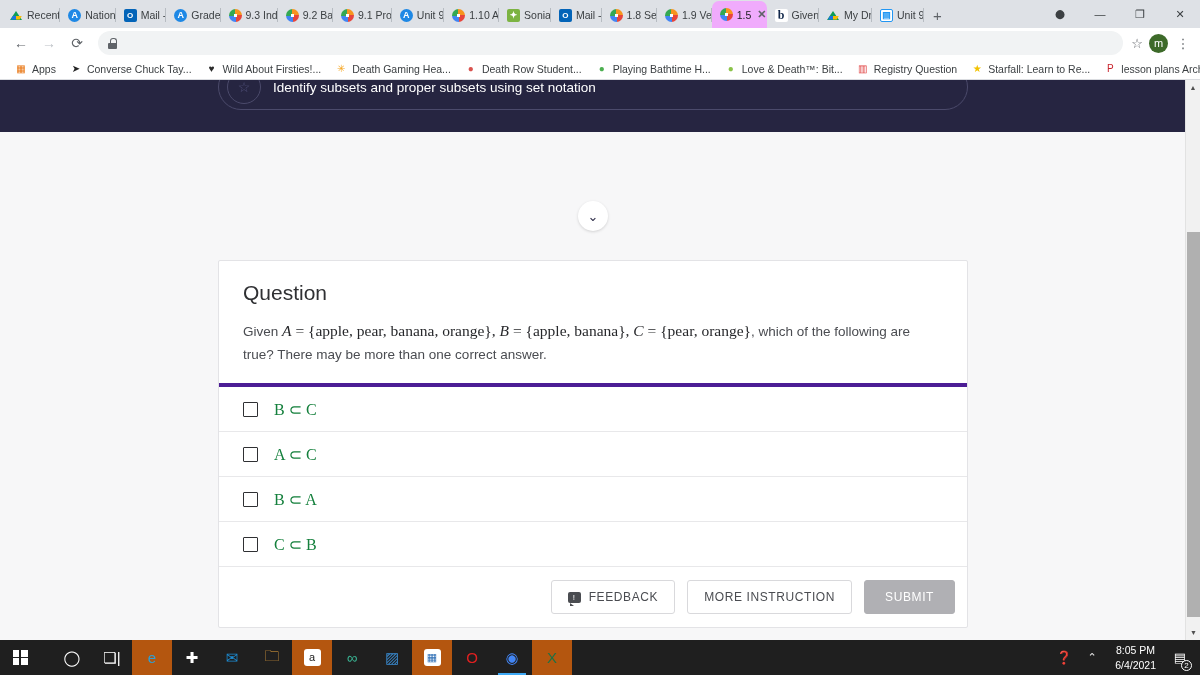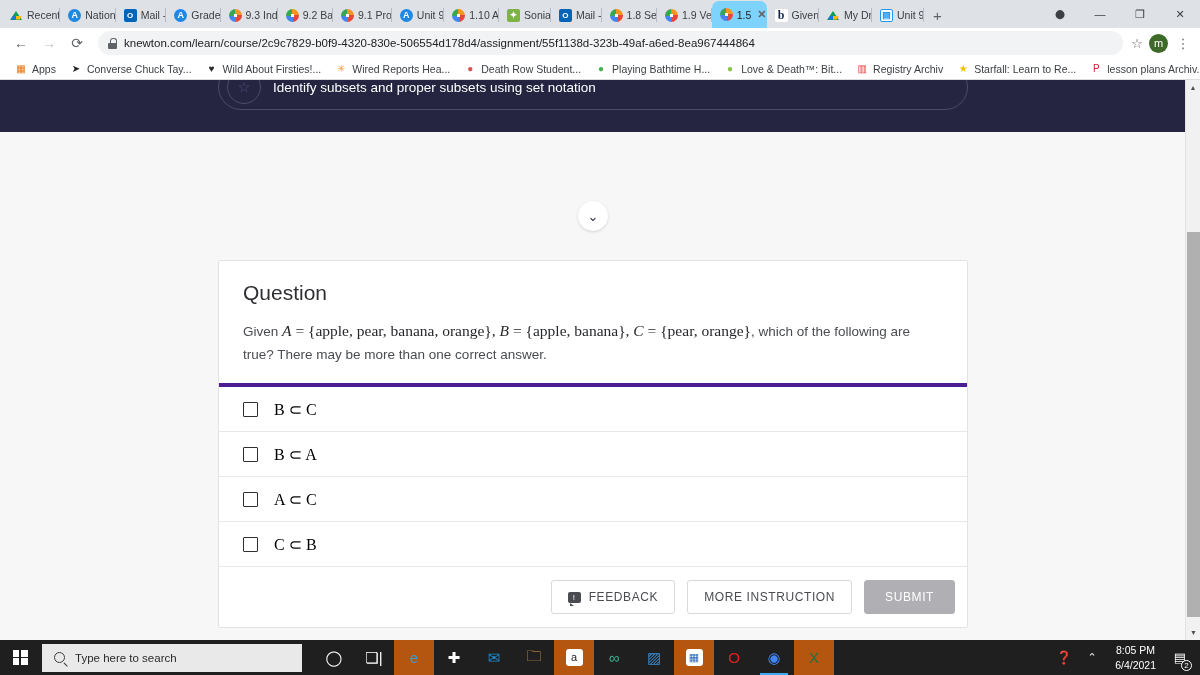--- a/index.html
+++ b/index.html
@@ -22,21 +22,21 @@
     height: 26px; display: flex; align-items: center; gap: 4px;
     padding: 0 0 0 8px; font-size: 10.5px; color: #3c4043;
     position: relative; white-space: nowrap; overflow: hidden;
     flex: 0 0 auto;
   }
   .tab:not(.active)::after {
     content: ""; position: absolute; right: 0; top: 6px; bottom: 6px;
     width: 1px; background: #b7bcc2;
   }
   .tab.active {
-    background: #7dd3fc; border-radius: 7px 7px 0 0; color: #202124;
+    background: #f0abfc; border-radius: 7px 7px 0 0; color: #202124;
     height: 27px;
   }
   .tab.active::after { display: none; }
   .tab .favicon { width: 13px; height: 13px; flex: 0 0 13px; position: relative; }
   .tab .tlabel { overflow: hidden; text-overflow: clip; max-width: 44px; }
   .tab .tclose { font-size: 11px; color: #5f6368; margin-left: 2px; font-weight: 700;}
 
   
   .fi { width: 13px; height: 13px; display: block; border-radius: 2px;
         font-size: 9px; line-height: 13px; text-align: center; font-weight: 700; color: #fff;}
@@ -129,21 +129,21 @@
   .qbody { font-size: 13.5px; color: #4a4c51; line-height: 1.6; }
   .mathi { font-family: "Liberation Serif", serif; font-size: 15.5px; color: #27282b; }
   .mathi i { font-style: italic; }
 
   .selectall { padding: 13px 24px; font-size: 13px; color: #4a4c51; border-bottom: 1px solid #e8e8ea;}
   .opt {
     display: flex; align-items: center; gap: 16px;
     padding: 12px 24px; border-bottom: 1px solid #e8e8ea; min-height: 45px;
   }
   .cbox { width: 15px; height: 15px; border: 1.6px solid #2f3033; border-radius: 1px; flex: 0 0 15px; background:#fff;}
-  .optmath { font-family: "Liberation Serif", serif; font-size: 16px; color: #000000; }
+  .optmath { font-family: "Liberation Serif", serif; font-size: 16px; color: #15803d; }
 
   .qfoot { display: flex; justify-content: flex-end; align-items: center; gap: 12px; padding: 13px 12px; }
   .btn {
     border: 1px solid #d9d9dc; background: #fff; border-radius: 3px;
     font-size: 12px; letter-spacing: .6px; color: #4a4c51;
     padding: 9px 16px; display: flex; align-items: center; gap: 8px;
   }
   .btn.submit { background: #b0b0b4; color: #fff; border-color: #b0b0b4; padding: 9px 20px;}
   .fbicon {
     width: 13px; height: 11px; background: #4a4c51; border-radius: 2px;
@@ -299,21 +299,20 @@
       <div class="winbtn">✕</div>
     </div>
   </div>
 
   <div class="toolbar">
     <div class="navbtn">←</div>
     <div class="navbtn dim">→</div>
     <div class="navbtn">⟳</div>
     <div class="omnibox">
       <span class="lock"></span>
-      <span>knewton.com/learn/course/2c9c7829-b0f9-4320-830e-506554d178d4/assignment/55f1138d-323b-49af-a6ed-8ea967444864</span>
     </div>
     <div class="star-ic">☆</div>
     <div class="avatar">m</div>
     <div class="kebab">⋮</div>
   </div>
 
   <div class="bookmarks">
     <div id="bm-host" style="display:flex; align-items:center;">
         <div class="bm">
           <span class="bmicon" style="color:#e8710a">▦</span>
@@ -322,37 +321,37 @@
         <div class="bm">
           <span class="bmicon" style="color:#222">➤</span>
           <span>Converse Chuck Tay...</span>
         </div>
         <div class="bm">
           <span class="bmicon" style="color:#2b2b2b">♥</span>
           <span>Wild About Firsties!...</span>
         </div>
         <div class="bm">
           <span class="bmicon" style="color:#f5a623">✳</span>
-          <span>Wired Reports Hea...</span>
+          <span>Death Gaming Hea...</span>
         </div>
         <div class="bm">
           <span class="bmicon" style="color:#d9534f">●</span>
           <span>Death Row Student...</span>
         </div>
         <div class="bm">
           <span class="bmicon" style="color:#4caf50">●</span>
           <span>Playing Bathtime H...</span>
         </div>
         <div class="bm">
           <span class="bmicon" style="color:#8bc34a">●</span>
           <span>Love &amp; Death™: Bit...</span>
         </div>
         <div class="bm">
           <span class="bmicon" style="color:#e04040">▥</span>
-          <span>Registry Archiv</span>
+          <span>Registry Question</span>
         </div>
         <div class="bm">
           <span class="bmicon" style="color:#f2c200">★</span>
           <span>Starfall: Learn to Re...</span>
         </div>
         <div class="bm">
           <span class="bmicon" style="color:#c8232c">P</span>
           <span>lesson plans Archiv...</span>
         </div>
       </div>
@@ -379,25 +378,25 @@
       </div>
 
 
       <div id="opts-host">
           <div class="opt">
             <span class="cbox"></span>
             <span class="optmath">B ⊂ C</span>
           </div>
           <div class="opt">
             <span class="cbox"></span>
-            <span class="optmath">B ⊂ A</span>
+            <span class="optmath">A ⊂ C</span>
           </div>
           <div class="opt">
             <span class="cbox"></span>
-            <span class="optmath">A ⊂ C</span>
+            <span class="optmath">B ⊂ A</span>
           </div>
           <div class="opt">
             <span class="cbox"></span>
             <span class="optmath">C ⊂ B</span>
           </div>
         </div>
 
       <div class="qfoot">
         <div class="btn">
           <span class="fbicon">!</span>
@@ -418,24 +417,20 @@
 
 <div class="taskbar">
   <div class="startbtn">
     <div class="winlogo">
       <span></span>
         <span></span>
         <span></span>
         <span></span>
     </div>
   </div>
-  <div class="searchbox">
-    <span class="magn"></span>
-    <span>Type here to search</span>
-  </div>
   <div class="tbicons" id="tb-host">
       <div class="tbi">
         <span style="color: rgb(255, 255, 255); font-size: 15px;">◯</span>
       </div>
       <div class="tbi">
         <span style="color: rgb(255, 255, 255); font-size: 15px;">❏|</span>
       </div>
       <div class="tbi hl">
         <span style="color: rgb(47, 159, 212); font-size: 15px;">e</span>
       </div>

